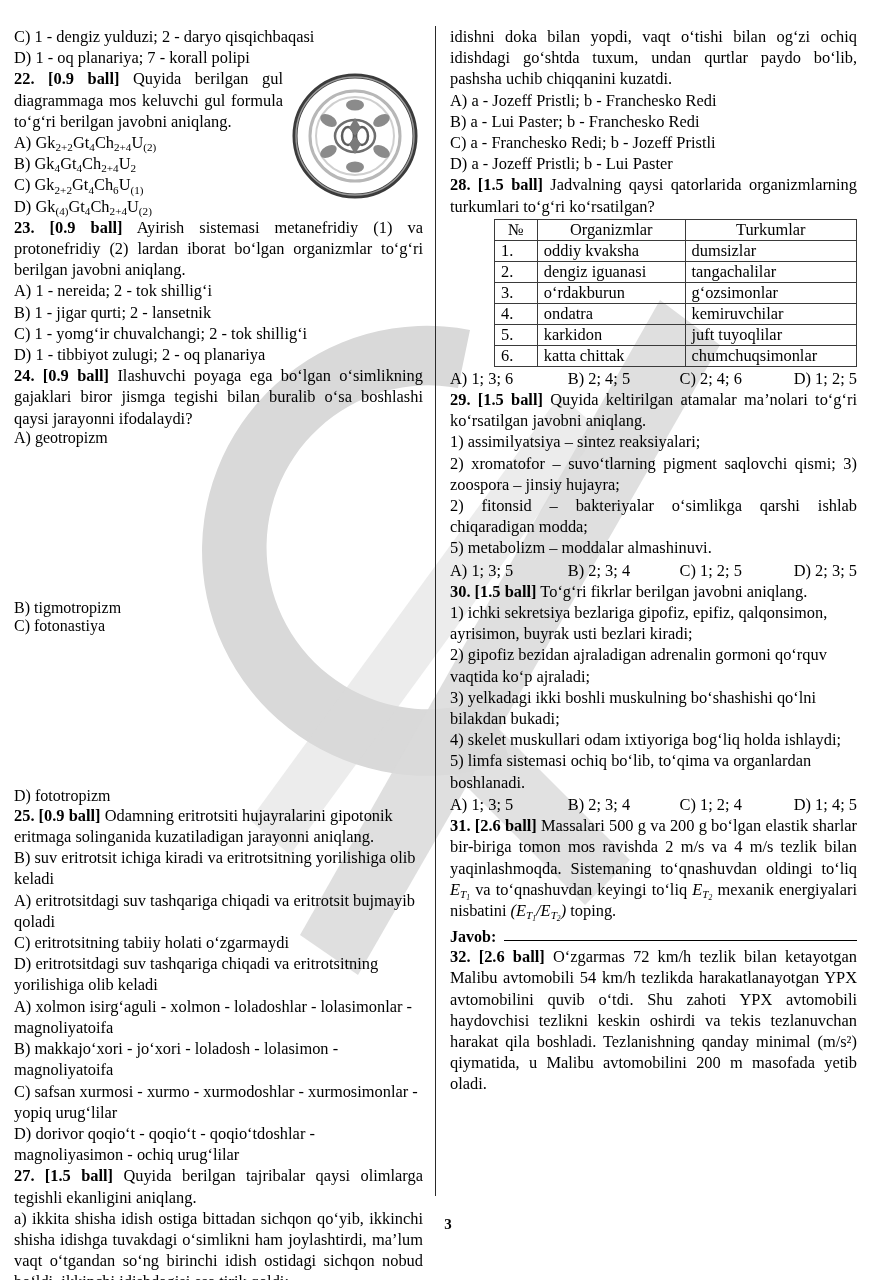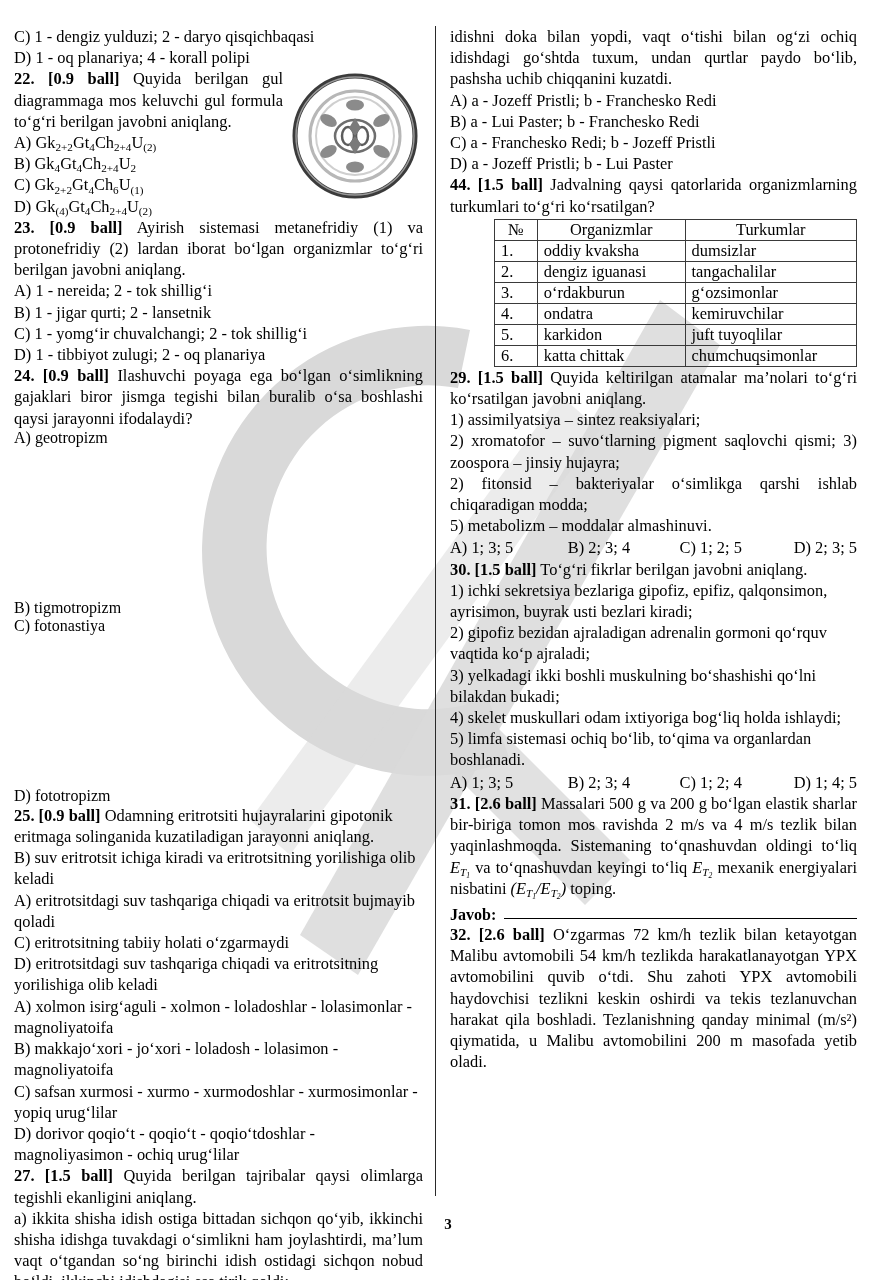--- a/index.html
+++ b/index.html
@@ -155,21 +155,21 @@
     <path d="M470 700 L630 860 L585 905 L425 745 Z" opacity="0.8"></path>
   </g>
 </svg>
 
 <div class="page">
   <div class="columns">
 
     <div class="col col-left">
 
       <div class="line opt">C) 1 - dengiz yulduzi; 2 - daryo qisqichbaqasi</div>
-      <div class="line opt">D) 1 - oq planariya; 4 - korall polipi</div>
+      <div class="line opt">D) 1 - oq planariya; 7 - korall polipi</div>
 
       <div class="q22wrap">
         <svg class="flower" viewBox="0 0 128 128" xmlns="http://www.w3.org/2000/svg">
           <circle cx="64" cy="64" r="60" fill="none" stroke="#3b3b3b" stroke-width="5"></circle>
           <circle cx="64" cy="64" r="59" fill="none" stroke="#999" stroke-width="1.5"></circle>
           <circle cx="64" cy="64" r="45" fill="none" stroke="#b7b7b7" stroke-width="3"></circle>
           <circle cx="64" cy="64" r="39" fill="none" stroke="#cfcfcf" stroke-width="2"></circle>
 
           <g fill="#8b8b8b">
             <ellipse cx="64" cy="33" rx="9" ry="5.5"></ellipse>
@@ -240,21 +240,21 @@
 
     <div class="col col-right">
 
       <p class="just">idishni doka bilan yopdi, vaqt o‘tishi bilan og‘zi ochiq idishdagi go‘shtda tuxum, undan qurtlar paydo bo‘lib, pashsha uchib chiqqanini kuzatdi.</p>
       <div class="line opt">A) a - Jozeff Pristli; b - Franchesko Redi</div>
       <div class="line opt">B) a - Lui Paster; b - Franchesko Redi</div>
       <div class="line opt">C) a - Franchesko Redi; b - Jozeff Pristli</div>
       <div class="line opt">D) a - Jozeff Pristli; b - Lui Paster</div>
 
       <div>
-        <p class="just"><span class="qnum">44.</span> <span class="ball">[1.5 ball]</span> <span>Jadvalning qaysi qatorlarida organizmlarning turkumlari to‘g‘ri ko‘rsatilgan?</span></p>
+        <p class="just"><span class="qnum">28.</span> <span class="ball">[1.5 ball]</span> <span>Jadvalning qaysi qatorlarida organizmlarning turkumlari to‘g‘ri ko‘rsatilgan?</span></p>
 
         <table class="orgtable">
           <thead>
             <tr>
               <th class="cnum">№</th>
               <th class="corg">Organizmlar</th>
               <th class="ctur">Turkumlar</th>
             </tr>
           </thead>
           <tbody>
@@ -284,20 +284,26 @@
               <td class="ctur">juft tuyoqlilar</td>
             </tr>
             <tr>
               <td class="cnum">6.</td>
               <td class="corg">katta chittak</td>
               <td class="ctur">chumchuqsimonlar</td>
             </tr>
           </tbody>
         </table>
 
+        <div class="ansrow">
+          <span>A) 1; 3; 6</span>
+          <span>B) 2; 4; 5</span>
+          <span>C) 2; 4; 6</span>
+          <span>D) 1; 2; 5</span>
+        </div>
       </div>
 
       <div>
         <p class="just"><span class="qnum">29.</span> <span class="ball">[1.5 ball]</span> <span>Quyida keltirilgan atamalar ma’nolari to‘g‘ri ko‘rsatilgan javobni aniqlang.</span></p>
         <p class="just">1) assimilyatsiya – sintez reaksiyalari;</p>
         <p class="just">2) xromatofor – suvo‘tlarning pigment saqlovchi qismi; 3) zoospora – jinsiy hujayra;</p>
         <p class="just">2) fitonsid – bakteriyalar o‘simlikga qarshi ishlab chiqaradigan modda;</p>
         <p class="just">5) metabolizm – moddalar almashinuvi.</p>
         <div class="ansrow">
           <span>A) 1; 3; 5</span>

